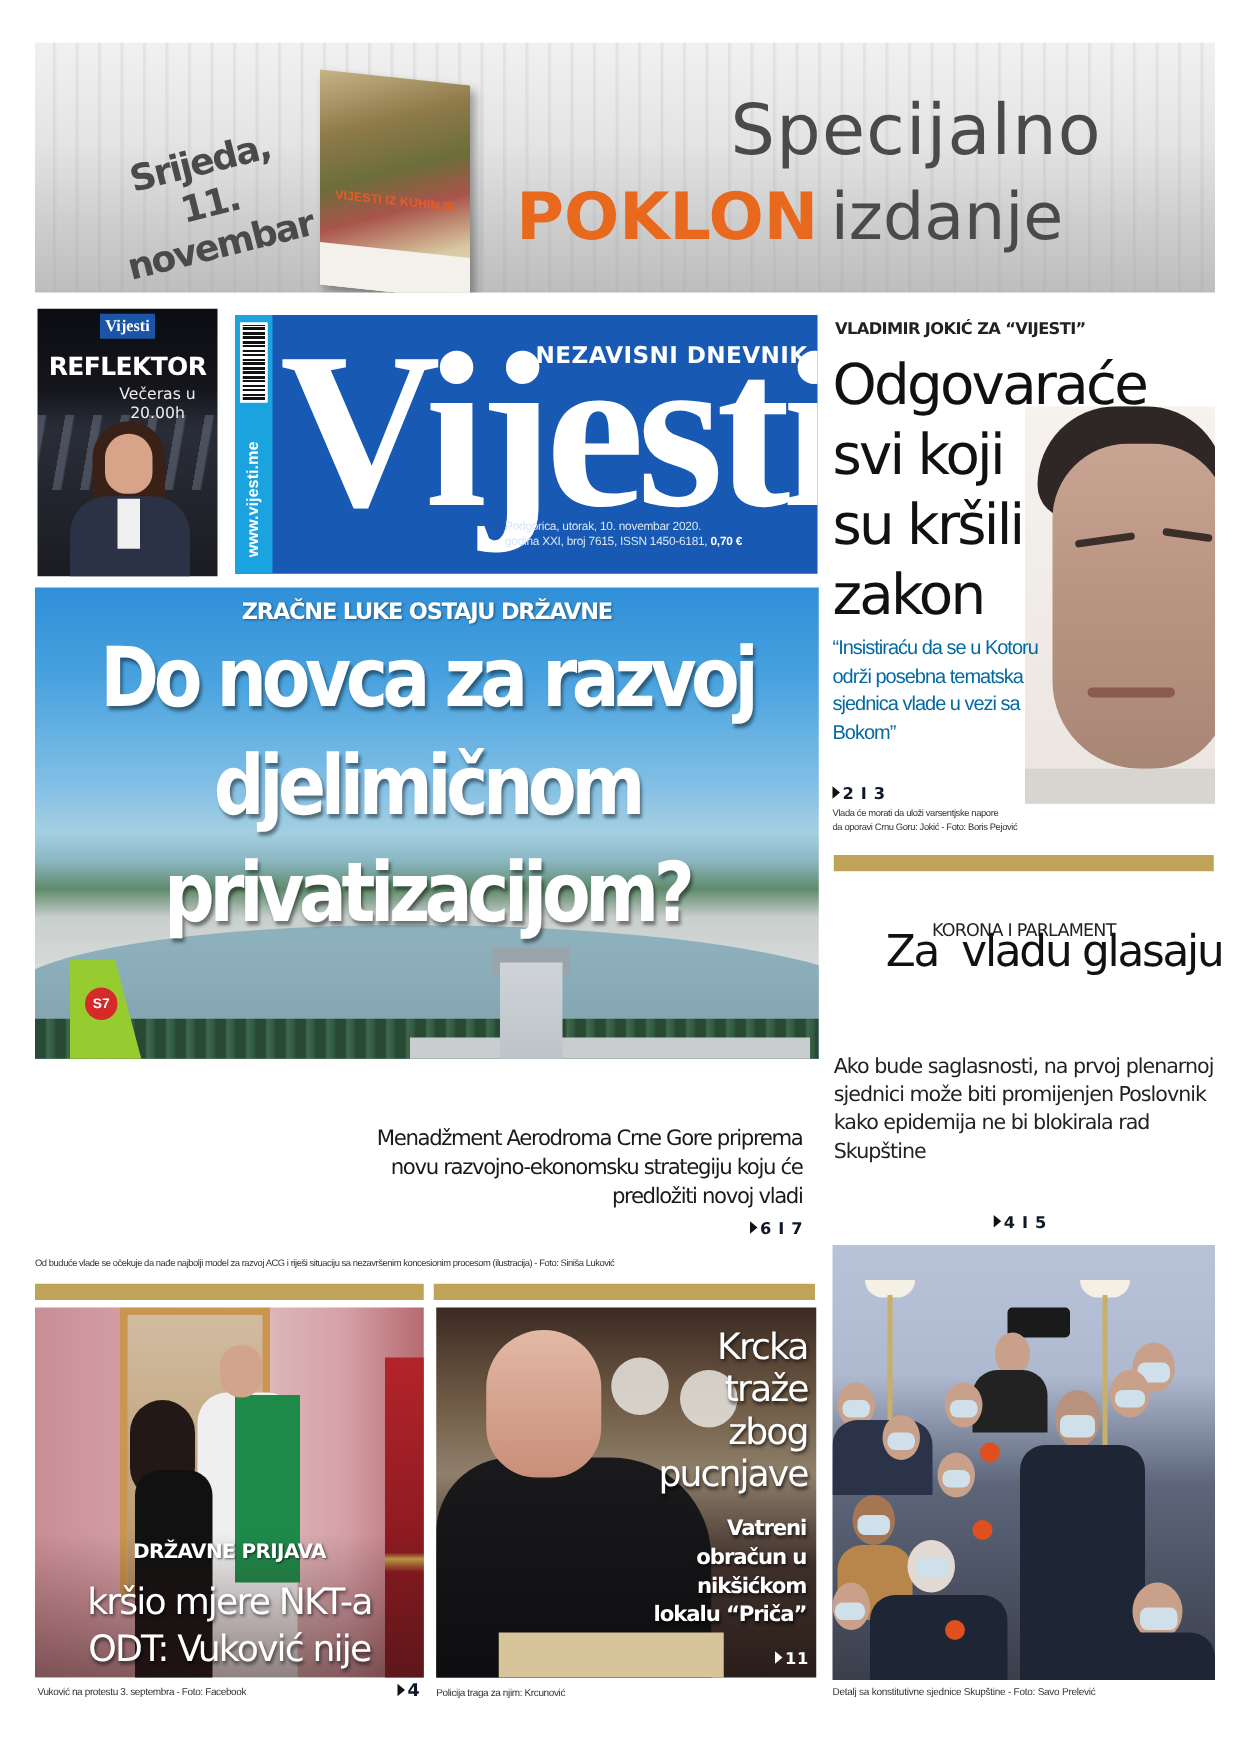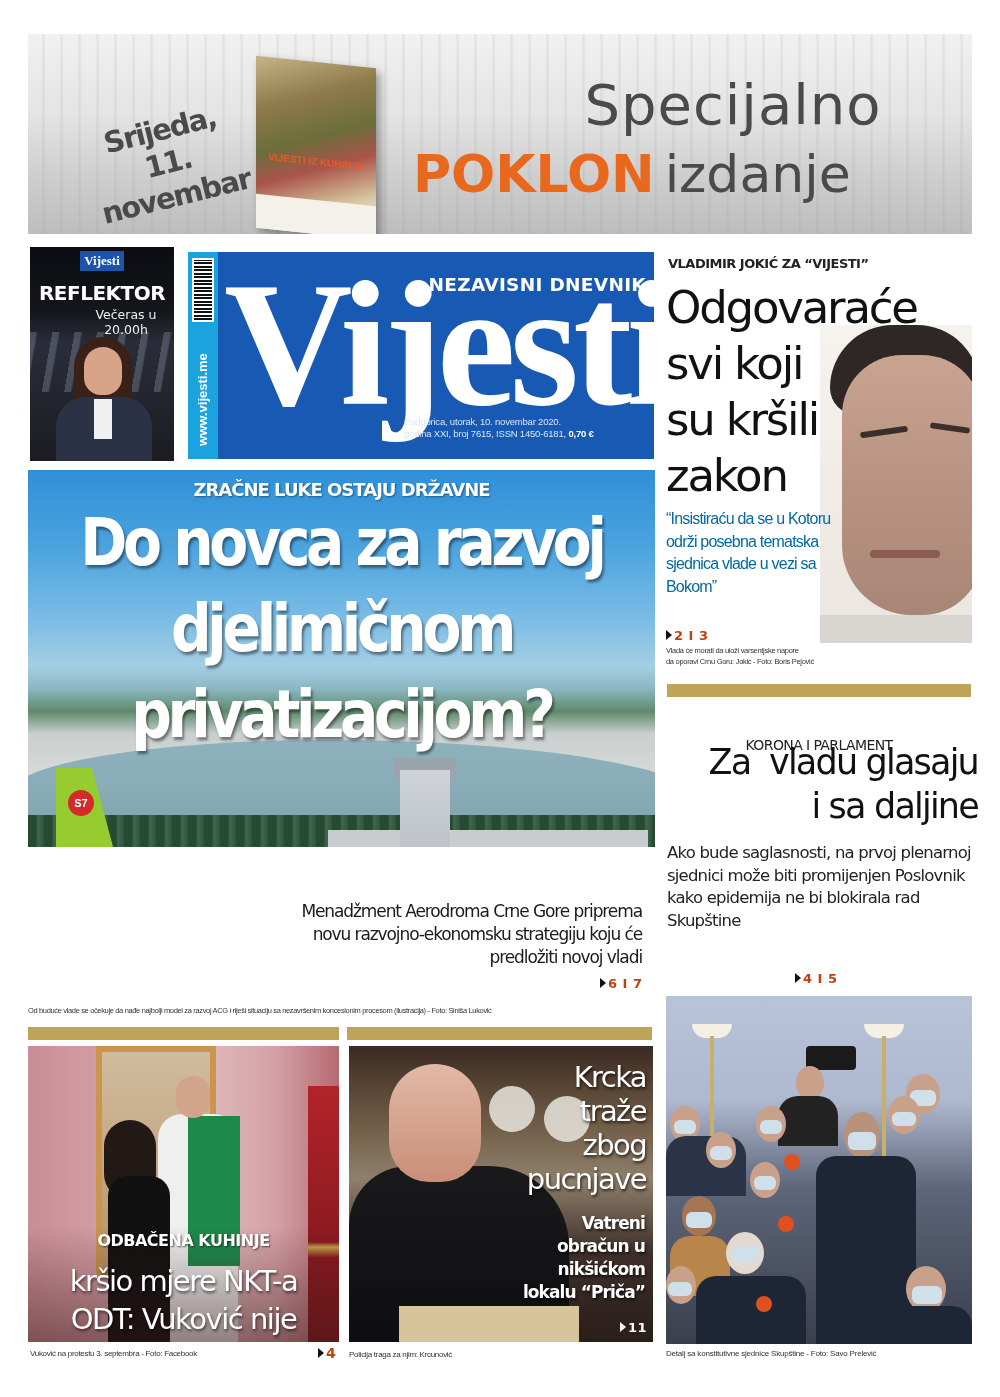--- a/index.html
+++ b/index.html
@@ -120,21 +120,21 @@
     left: 666px; top: 280px; width: 300px;
     font-family: "DejaVu Sans", sans-serif; font-size: 45px; line-height: 56px; color: #111; letter-spacing: -2.2px;
     font-weight: normal;
   }
   .jokic-headline div { white-space: nowrap; }
   .jokic-quote {
     left: 666px; top: 508px; width: 180px;
     font-family: Liberation Sans, sans-serif; font-size: 16px; line-height: 22.5px; color: #0369a1; letter-spacing: -0.8px;
   }
   .pageref {
-    font-family: "DejaVu Sans", sans-serif; font-weight: bold; color: #c2410c; letter-spacing: 0.5px;
+    font-family: "DejaVu Sans", sans-serif; font-weight: bold; color: #0f172a; letter-spacing: 0.5px;
   }
   .pageref .tri { display: inline-block; width: 0; height: 0; border-top: 5px solid transparent; border-bottom: 5px solid transparent; border-left: 6px solid #111; margin-right: 2px; vertical-align: 0px; }
   .jokic-ref { left: 666px; top: 628px; font-size: 13px; }
   .jokic-caption {
     left: 666px; top: 645px; width: 200px;
     font-size: 7.5px; line-height: 11px; color: #333; font-family: "Liberation Sans", sans-serif; letter-spacing: -0.3px;
   }
 
   .goldbar { background: #bea359; height: 13px; }
   .gold-right1 { left: 667px; top: 684px; width: 304px; }
@@ -328,21 +328,20 @@
 <div class="abs jokic-caption">
   <div>Vlada će morati da uloži varsentjske napore</div>
   <div>da oporavi Crnu Goru: Jokić - Foto: Boris Pejović</div>
 </div>
 
 <div class="abs goldbar gold-right1"></div>
 
 <div class="abs korona-kicker">KORONA I PARLAMENT</div>
 <div class="abs korona-headline">
   <div style="white-space:pre">Za  vladu glasaju</div>
-  <div>i sa daljine</div>
 </div>
 <div class="abs korona-sub">Ako bude saglasnosti, na prvoj plenarnoj sjednici može biti promijenjen Poslovnik kako epidemija ne bi blokirala rad Skupštine</div>
 <div class="abs pageref korona-ref">
   <span class="tri"></span><span>4 I 5</span>
 </div>
 
 <div class="abs parl-photo">
   <div class="abs lamp-shade" style="left:26px;top:28px;"></div>
   <div class="abs lamp" style="left:44px;top:40px;"></div>
   <div class="abs lamp-shade" style="left:198px;top:28px;"></div>
@@ -414,21 +413,21 @@
 <div class="abs vuk-photo">
   <div class="abs vuk-door"></div>
   <div class="abs vuk-man-body"></div>
   <div class="abs vuk-flag"></div>
   <div class="abs vuk-man-head"></div>
   <div class="abs vuk-woman-hair"></div>
   <div class="abs vuk-woman-body"></div>
   <div class="abs vuk-redflag"></div>
   <div class="abs vuk-shade"></div>
 </div>
-<div class="abs vuk-kicker">ODBAČENA KUHINJE</div>
+<div class="abs vuk-kicker">DRŽAVNE PRIJAVA</div>
 <div class="abs vuk-headline">
   <div>kršio mjere NKT-a</div>
   <div>ODT: Vuković nije</div>
 </div>
 <div class="abs vuk-caption">Vuković na protestu 3. septembra - Foto: Facebook</div>
 <div class="abs pageref vuk-ref">
   <span class="tri"></span><span>4</span>
 </div>
 
 <div class="abs krc-photo">

